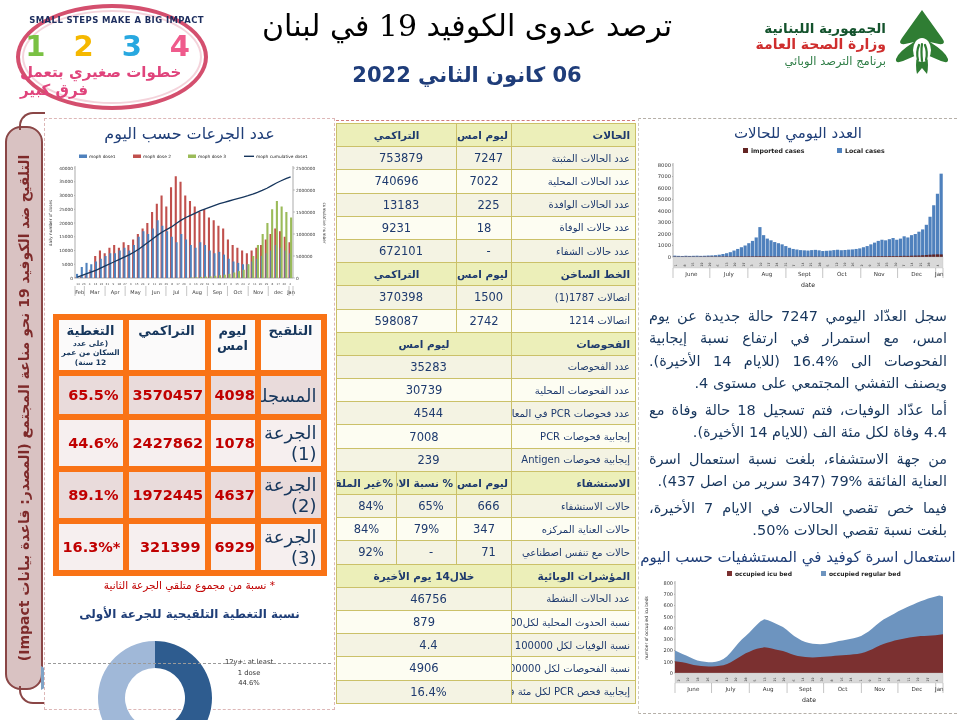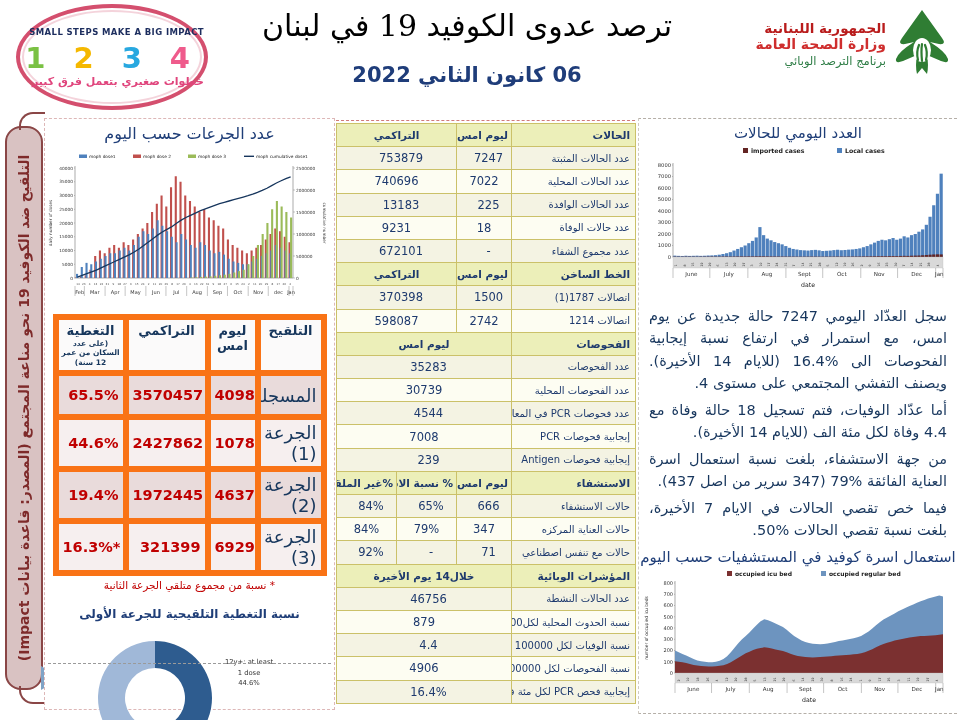--- a/index.html
+++ b/index.html
@@ -7,29 +7,29 @@
   .page{position:relative;width:960px;height:720px;background:#fff;overflow:hidden;}
 
   
   .impact-logo{position:absolute;left:16px;top:4px;width:184px;height:98px;border:4px solid #d44f6e;
     border-radius:50%;display:flex;flex-direction:column;align-items:flex-end;justify-content:center;gap:2px;
     box-shadow:inset 0 0 0 2px #fff, inset 0 0 0 4px rgba(212,79,110,.25);background:#fff;}
   .il-top{font-size:8.5px;font-weight:bold;color:#1c2d5e;letter-spacing:.4px;}
   .il-nums{display:flex;align-items:flex-end;gap:14px;height:34px;}
   .il-num{font-size:29px;font-weight:bold;line-height:1;position:relative;}
   .n1{color:#7ac143;} .n2{color:#f5b800;} .n3{color:#28a8e0;} .n4{color:#ef5b8c;}
-  .il-bottom{font-size:11px;font-weight:bold;color:#e0447c;}
+  .il-bottom{font-size:15px;font-weight:bold;color:#e0447c;}
 
   .title-block{position:absolute;left:252px;top:8px;width:430px;text-align:center;}
   .main-title{font-size:30px;color:#000;font-family:"DejaVu Serif","DejaVu Sans",sans-serif;direction:rtl;}
   .sub-title{font-size:21px;font-weight:bold;color:#1f3d7a;margin-top:20px;direction:rtl;}
 
   .moph-logo{position:absolute;right:8px;top:8px;display:flex;align-items:center;gap:6px;}
   .moph-text{text-align:right;direction:rtl;}
-  .moph-text .l1{color:#b91c1c;font-weight:bold;font-size:13.5px;}
+  .moph-text .l1{color:#14532d;font-weight:bold;font-size:13.5px;}
   .moph-text .l2{color:#cf2e2e;font-weight:bold;font-size:14px;}
   .moph-text .l3{color:#2e7d46;font-size:11.5px;margin-top:2px;}
 
   
   .sidebar-tab{position:absolute;left:5px;top:126px;width:34px;height:560px;background:#d9c2c2;
     border:2px solid #8a4646;border-radius:16px;}
   .sidebar-tab::before{content:'';position:absolute;left:12px;top:-16px;width:24px;height:16px;
     border-left:2px solid #8a4646;border-top:2px solid #8a4646;border-top-left-radius:14px;}
   .sidebar-tab::after{content:'';position:absolute;left:12px;bottom:-16px;width:24px;height:16px;
     border-left:2px solid #8a4646;border-bottom:2px solid #8a4646;border-bottom-left-radius:14px;}
@@ -367,21 +367,21 @@
           <tr class="veven">
             <td class="vlab">الجرعة (1)</td>
             <td class="vnum">10789</td>
             <td class="vnum">2427862</td>
             <td class="vnum">44.6%</td>
           </tr>
           <tr class="vodd">
             <td class="vlab">الجرعة (2)</td>
             <td class="vnum">4637</td>
             <td class="vnum">1972445</td>
-            <td class="vnum">19.4%</td>
+            <td class="vnum">89.1%</td>
           </tr>
           <tr class="veven">
             <td class="vlab">الجرعة (3)</td>
             <td class="vnum">6929</td>
             <td class="vnum">321399</td>
             <td class="vnum">16.3%*</td>
           </tr>
         </tbody>
       </table>
     <div class="footnote">* نسبة من مجموع متلقي الجرعة الثانية</div>
@@ -424,21 +424,21 @@
             <td class="lab">عدد الحالات الوافدة</td>
             <td>225</td>
             <td colspan="2">13183</td>
           </tr>
           <tr class="even">
             <td class="lab">عدد حالات الوفاة</td>
             <td>18</td>
             <td colspan="2">9231</td>
           </tr>
           <tr class="odd">
-            <td class="lab">عدد مجموع الشفاء</td>
+            <td class="lab">عدد حالات الشفاء</td>
             <td>-</td>
             <td colspan="2">672101</td>
           </tr>
           <tr class="sec-h">
             <td class="lab">الخط الساخن</td>
             <td>ليوم امس</td>
             <td colspan="2">التراكمي</td>
           </tr>
           <tr class="odd">
             <td class="lab">اتصالات 1787(1)</td>

